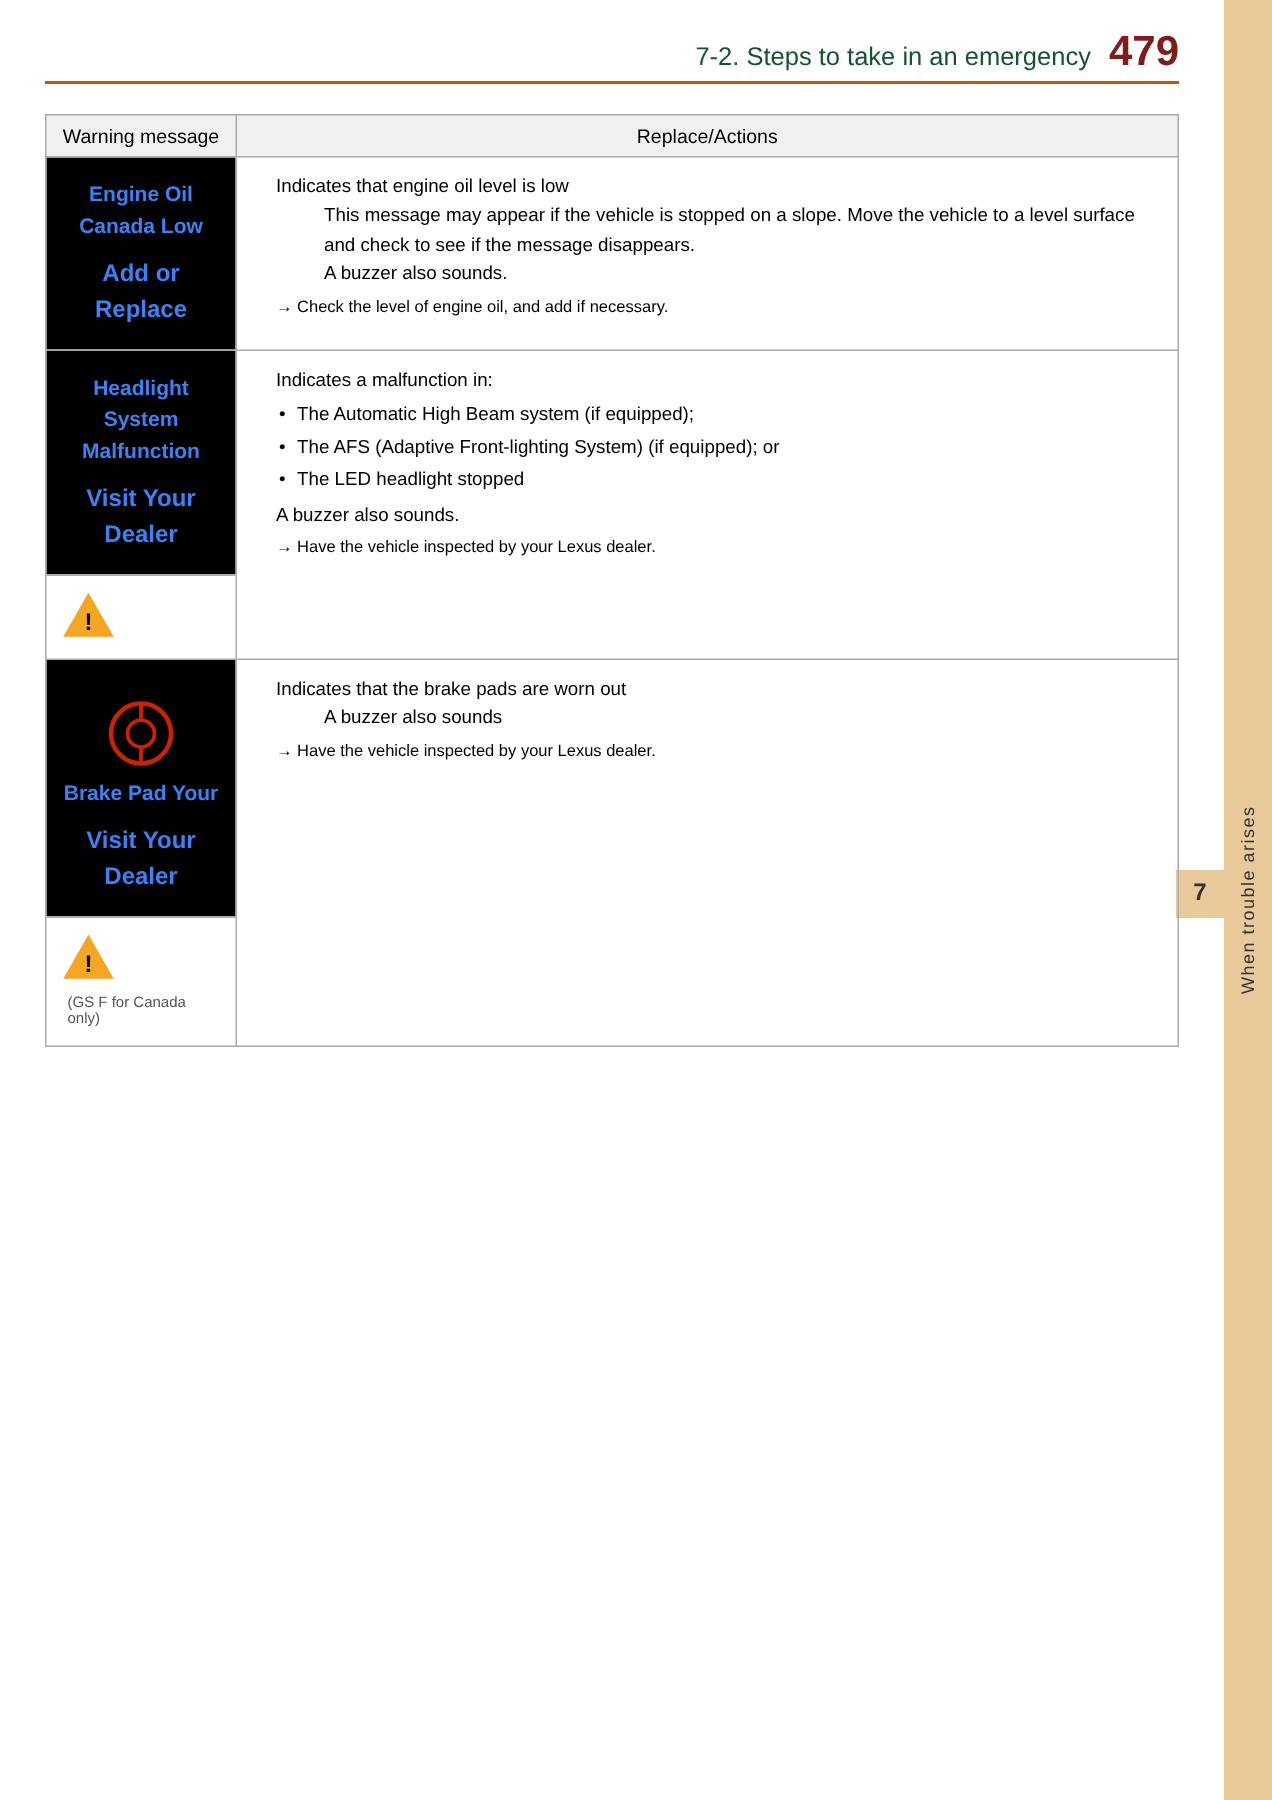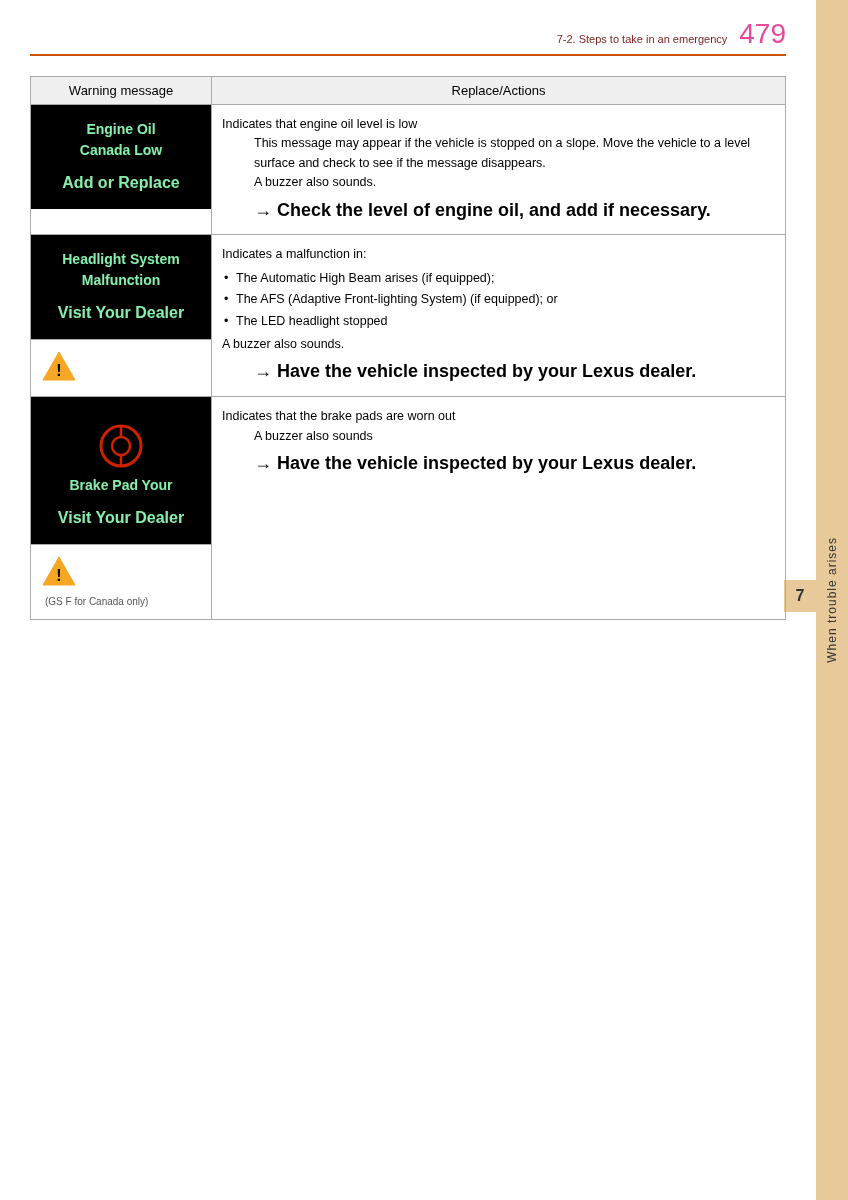--- a/index.html
+++ b/index.html
@@ -64,29 +64,29 @@
     .page-header {
       display: flex;
       justify-content: flex-end;
       align-items: baseline;
       border-bottom: 2px solid #cc5500;
       padding-bottom: 6px;
       margin-bottom: 20px;
     }
 
     .header-section {
-      font-size: 11px;
-      color: #7f1d1d;
+      font-size: 17px;
+      color: #14532d;
       margin-right: 12px;
     }
 
     .page-number {
       font-size: 28px;
-      font-weight: normal;
-      color: #ec4899;
+      font-weight: bold;
+      color: #7f1d1d;
       line-height: 1;
     }
 
     
     .warning-table {
       width: 100%;
       border-collapse: collapse;
       border: 1px solid #aaa;
     }
 
@@ -99,31 +99,31 @@
       font-size: 13px;
     }
 
     .warning-table td {
       border: 1px solid #aaa;
       padding: 0;
       vertical-align: top;
     }
 
     .warning-col {
-      width: 181px;
+      width: 127px;
     }
 
     .details-col {
       width: calc(100% - 155px);
     }
 
     
     .warning-display {
       background: #000;
-      color: #86efac;
+      color: #3b82f6;
       padding: 14px 10px;
       text-align: center;
       font-size: 14px;
       font-weight: bold;
       line-height: 1.5;
     }
 
     .warning-display .main-text {
       font-size: 14px;
       font-weight: bold;
@@ -142,21 +142,21 @@
 
     .canada-note {
       font-size: 10px;
       color: #555;
       text-align: left;
       padding: 4px;
     }
 
     
     .details-cell {
-      padding: 10px 10px;
+      padding: 10px 26px;
       font-size: 12.5px;
       line-height: 1.55;
       vertical-align: top;
     }
 
     .details-cell .bullet-list {
       list-style: none;
       margin: 4px 0 4px 0;
     }
 
@@ -166,24 +166,23 @@
       margin-bottom: 2px;
     }
 
     .details-cell .bullet-list li::before {
       content: '•';
       position: absolute;
       left: 2px;
     }
 
     .details-cell .action-text {
-      font-weight: bold;
-      font-size: 18px;
+      font-weight: normal;
+      font-size: 11px;
       margin-top: 4px;
-      margin-left: 32px;
     }
 
     .indent {
       margin-left: 32px;
     }
 
     
     .brake-icon-wrap {
       display: flex;
       justify-content: center;
@@ -248,21 +247,21 @@
             <svg width="36" height="36" viewBox="0 0 36 36">
               <polygon points="18,4 34,32 2,32" fill="#f5a623" stroke="#f5a623" stroke-width="1"></polygon>
               <text x="18" y="28" text-anchor="middle" font-size="16" font-weight="bold" fill="black">!</text>
             </svg>
           </div>
         </td>
         <td class="details-col">
           <div class="details-cell">
             <div>Indicates a malfunction in:</div>
             <ul class="bullet-list">
-              <li>The Automatic High Beam arises (if equipped);</li>
+              <li>The Automatic High Beam system (if equipped);</li>
               <li>The AFS (Adaptive Front-lighting System) (if equipped); or</li>
               <li>The LED headlight stopped</li>
             </ul>
             <div>A buzzer also sounds.</div>
             <div class="action-text">→ Have the vehicle inspected by your Lexus dealer.</div>
           </div>
         </td>
       </tr>
 
       <tr>

